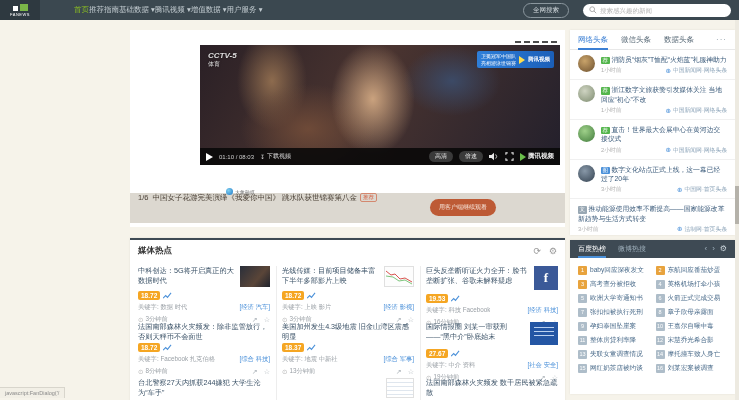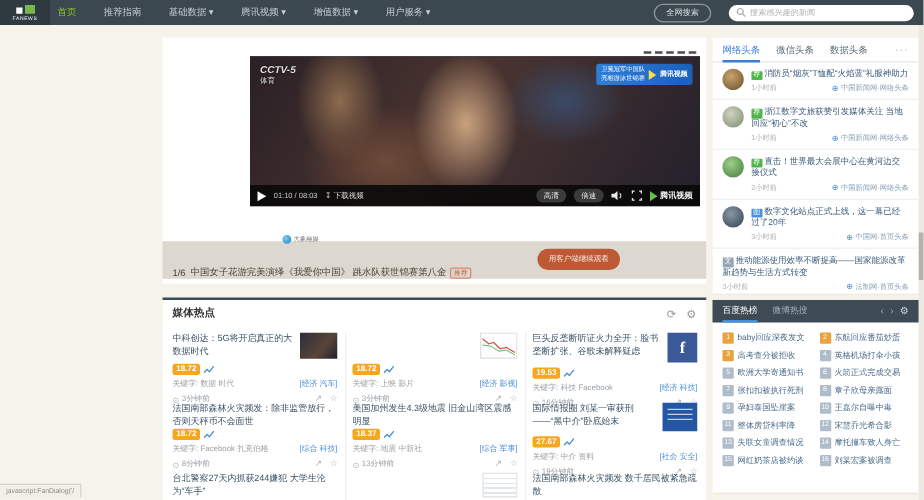--- a/index.html
+++ b/index.html
@@ -7,21 +7,21 @@
   body { font-family:"Liberation Sans","DejaVu Sans",sans-serif; }
   .screen { position:relative; width:739px; height:400px; background:#f6f3ea; overflow:hidden; margin:0 auto; }
 
   
   .navbar { position:absolute; left:0; top:0; width:739px; height:20px; background:#3b4850; display:flex; align-items:center; }
   .logo { width:40px; height:20px; background:#2e3940; display:flex; flex-direction:column; align-items:center; justify-content:center; cursor:pointer; }
   .logo-squares { display:flex; gap:2px; align-items:flex-end; }
   .sq-white { width:5px; height:5px; background:#fff; display:inline-block; }
   .sq-green { width:8px; height:7px; background:#7ab648; display:inline-block; }
   .logo-text { color:#fff; font-size:4px; letter-spacing:.5px; margin-top:1px; }
-  .nav-items { display:flex; gap:22px; margin-left:6px; }
+  .nav-items { display:flex; margin-left:34px; }
   .nav-item { font-size:7.5px; color:#c3ccd1; text-decoration:none; cursor:pointer; white-space:nowrap; }
   .nav-item.active { color:#8fc320; }
   .nav-right { margin-left:auto; display:flex; align-items:center; gap:14px; padding-right:8px; }
   .search-all-btn { font-size:6.5px; color:#d6dde1; background:transparent; border:1px solid #8b979e; border-radius:8px; padding:2px 9px; cursor:pointer; white-space:nowrap; }
   .search-box { display:flex; align-items:center; background:#fff; border-radius:8px; height:13px; width:148px; padding:0 6px; }
   .search-box svg { flex:0 0 auto; }
   .search-box input { border:0; outline:0; background:transparent; font-size:6.5px; color:#666; width:100%; margin-left:3px; font-family:inherit; }
   .search-box input::placeholder { color:#b3b3b3; }
 
   
@@ -48,21 +48,21 @@
   .time-label { color:#cfcfcf; font-size:6px; white-space:nowrap; }
   .dl { display:flex; align-items:center; gap:2px; color:#dcdcdc; font-size:6px; cursor:pointer; white-space:nowrap; }
   .ctrl-right { margin-left:auto; display:flex; align-items:center; gap:6px; }
   .pill { background:#3a3a3a; color:#e8e8e8; font-size:6px; border-radius:7px; padding:1px 6px; cursor:pointer; white-space:nowrap; }
   .icon-btn { display:flex; align-items:center; cursor:pointer; }
   .brand-logo { display:flex; align-items:center; gap:2px; cursor:pointer; }
   .brand-play { width:0; height:0; border-left:6px solid #6abf4b; border-top:4px solid transparent; border-bottom:4px solid transparent; }
   .brand-name { color:#f2f2f2; font-size:6.5px; font-weight:bold; white-space:nowrap; }
 
   
-  .headline-bar { position:absolute; left:0; top:163px; width:435px; height:30px; background:#dcd8d0; display:flex; align-items:flex-end; padding:0 8px; }
+  .headline-bar { position:absolute; left:0; top:163px; width:435px; height:30px; background:#dcd8d0; display:flex; align-items:flex-start; padding:0 8px; }
   .hl-index { font-size:7.5px; color:#4a4036; margin-right:4px; white-space:nowrap; }
   .headline-title { font-size:7.5px; color:#4a4036; text-decoration:none; cursor:pointer; white-space:nowrap; overflow:hidden; text-overflow:ellipsis; max-width:265px; }
   .headline-tag { font-size:5.5px; color:#d4593a; border:1px solid #d4886f; border-radius:2px; padding:0 2px; margin-left:3px; white-space:nowrap; }
   .continue-btn { position:absolute; left:300px; top:6px; width:66px; height:17px; background:#bd5a35; color:#f6e3d8; border:0; border-radius:9px; font-size:6px; cursor:pointer; white-space:nowrap; font-family:inherit; }
   .hl-source { position:absolute; left:96px; top:-5px; display:flex; align-items:center; gap:2px; }
   .hl-source-logo { width:7px; height:7px; border-radius:50%; background:radial-gradient(circle at 35% 35%, #7fd0f0, #1f78c8); }
   .hl-source-name { font-size:5px; color:#777; white-space:nowrap; }
 
   
   .headlines-panel { position:absolute; left:570px; top:30px; width:165px; height:205px; background:#fff; overflow:hidden; box-shadow:0 0 2px rgba(0,0,0,.08); }
@@ -414,21 +414,21 @@
             <span class="act">↗</span>
             <span class="act">☆</span>
           </span>
       </div>
     </article>
 
     <article class="card c1 r0">
       <div class="card-title"><span class="thumb th-chart"><svg width="28" height="19" viewBox="0 0 28 19">
               <polyline points="1,4 6,8 10,7 15,12 20,11 27,15" fill="none" stroke="#d9534f" stroke-width="1"></polyline>
               <polyline points="1,9 8,10 14,14 20,13 27,17" fill="none" stroke="#5cb85c" stroke-width="0.8"></polyline>
-            </svg></span></div>
+            </svg></span><span>光线传媒：目前项目储备丰富 下半年多部影片上映</span></div>
       <div class="score-row">
         <span class="score-badge">18.72</span>
         <svg width="9" height="8" viewBox="0 0 10 9">
             <polyline points="0,7 3,4 5,6 9,1" fill="none" stroke="#4a90d9" stroke-width="1.2"></polyline>
           </svg>
       </div>
       <div class="kw-row">
         <span class="kw">关键字: 上映 影片</span>
         <span class="tag">[经济 影视]</span>
       </div>

